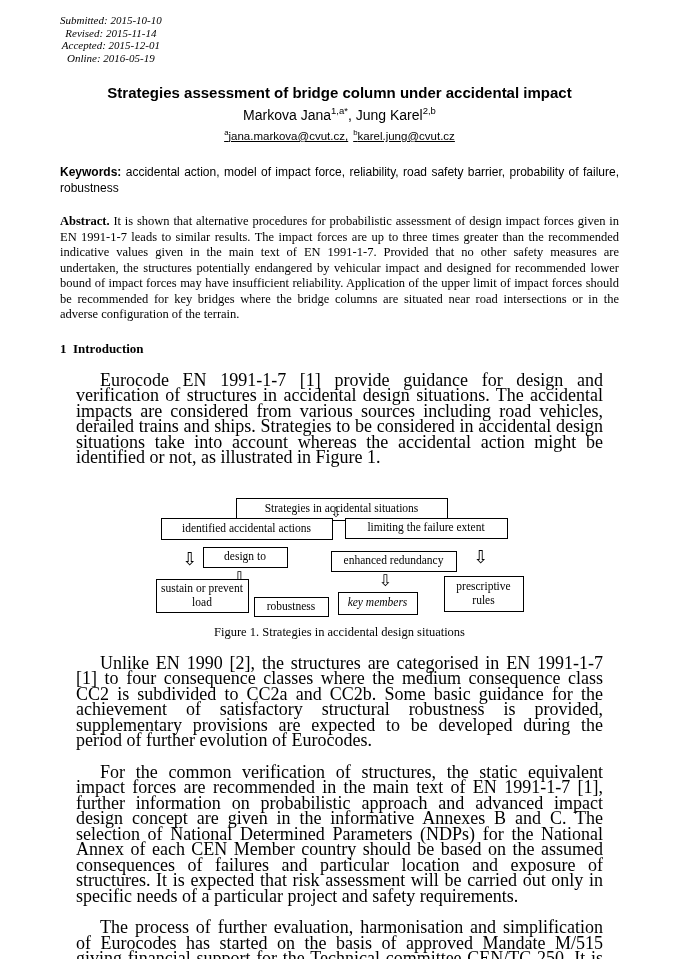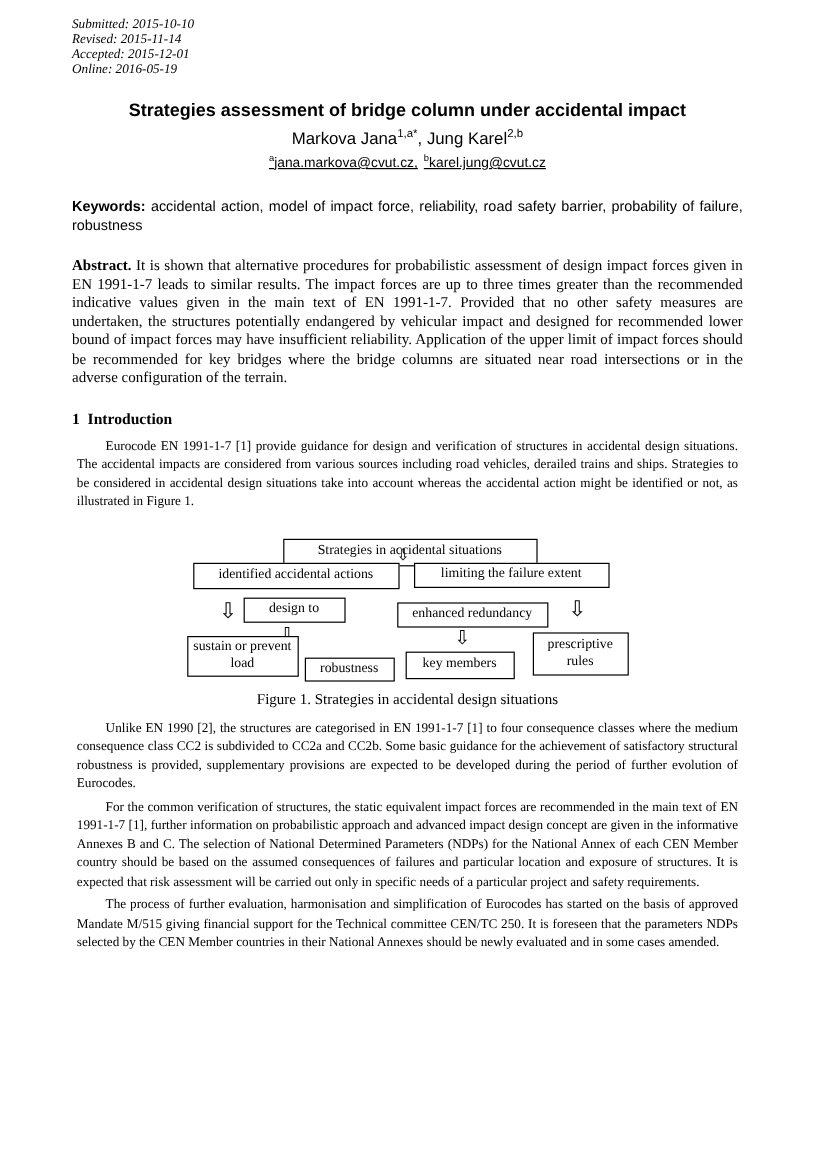--- a/index.html
+++ b/index.html
@@ -1,32 +1,32 @@
 <!DOCTYPE html>
 <html><head>
 <meta charset="utf-8">
 <style>
   * { box-sizing: border-box; }
   body { margin:0; width:678px; height:959px; background:#ffffff; overflow:hidden; }
   .page { width:678px; height:959px; padding:14px 59px 0 60px; font-family:"Liberation Serif", serif; color:#000; }
 
   .pub-header { display:flex; justify-content:space-between; font-style:italic; font-size:11px; line-height:12.5px; }
-  .pub-right { text-align:left; }
+  .pub-right { text-align:center; }
 
   .title { font-family:"Liberation Sans", sans-serif; font-size:15px; font-weight:bold; text-align:center; margin:20px 0 0 0; }
   .authors { font-family:"Liberation Sans", sans-serif; font-size:14px; text-align:center; margin-top:6px; }
   .affiliation { font-family:"Liberation Sans", sans-serif; font-size:11.5px; text-align:center; margin-top:11px; }
   .emails { font-family:"Liberation Sans", sans-serif; font-size:11.5px; text-align:center; margin-top:7px;text-decoration:underline; }
   sup { line-height:0; font-size:0.68em; }
   .sup-b { margin-left:5px; }
 
   .keywords { font-family:"Liberation Sans", sans-serif; font-size:12px; line-height:16px; text-align:justify; margin:22px 0 0 0; }
   .abstract { font-size:12.5px; line-height:15.5px; text-align:justify; margin:18px 0 0 0; }
   h2.section-heading { font-size:13px; font-weight:bold; margin:18px 0 8px 0; white-space:pre-wrap; }
-  .body-p { font-size:11px; line-height:15.5px; text-align:justify; margin:4px; }
+  .body-p { font-size:18px; line-height:15.5px; text-align:justify; margin:16px; }
   .indent { text-indent:24px; }
 
   .diagram { position:relative; width:558px; height:138px; margin:6px auto 0 auto; font-size:11.5px; }
   .dbox { position:absolute; border:1px solid #000; background:#fff; display:flex; align-items:center; justify-content:center; text-align:center; line-height:1.2; padding:1px 2px; }
   .darrow { position:absolute; font-family:"DejaVu Sans", sans-serif; line-height:1; color:#000; }
   .caption { font-size:12.5px; text-align:center; margin:5px 0 9px 0; }
 </style>
 </head>
 <body>
 
@@ -66,21 +66,21 @@
     <span class="darrow" style="left:122px; top:68px; font-size:18px;">⇩</span>
     <div class="dbox" style="left:142px; top:65px; width:85px; height:21px;">design to</div>
     <div class="dbox" style="left:270px; top:69px; width:126px; height:21px;">enhanced redundancy</div>
     <span class="darrow" style="left:413px; top:66px; font-size:18px;">⇩</span>
 
     <span class="darrow" style="left:172px; top:88px; font-size:16px;">⇩</span>
     <span class="darrow" style="left:318px; top:91px; font-size:16px;">⇩</span>
 
     <div class="dbox" style="left:95px; top:97px; width:93px; height:34px;">sustain or prevent load</div>
     <div class="dbox" style="left:193px; top:98px; width:75px; height:20px;margin-top:17px;">robustness</div>
-    <div class="dbox" style="left:277px; top:110px; width:91px; height:23px;">key members</div>
+    <div class="dbox" style="left:277px; top:110px; width:80px; height:23px;font-style:italic;">key members</div>
     <div class="dbox" style="left:383px; top:94px; width:80px; height:36px;">prescriptive rules</div>
   </div>
 
   <div class="caption">Figure 1. Strategies in accidental design situations</div>
 
   <p class="body-p indent">Unlike EN 1990 [2], the structures are categorised in EN 1991-1-7 [1] to four consequence classes where the medium consequence class CC2 is subdivided to CC2a and CC2b. Some basic guidance for the achievement of satisfactory structural robustness is provided, supplementary provisions are expected to be developed during the period of further evolution of Eurocodes.</p>
   <p class="body-p indent">For the common verification of structures, the static equivalent impact forces are recommended in the main text of EN 1991-1-7 [1], further information on probabilistic approach and advanced impact design concept are given in the informative Annexes B and C. The selection of National Determined Parameters (NDPs) for the National Annex of each CEN Member country should be based on the assumed consequences of failures and particular location and exposure of structures. It is expected that risk assessment will be carried out only in specific needs of a particular project and safety requirements.</p>
   <p class="body-p indent">The process of further evaluation, harmonisation and simplification of Eurocodes has started on the basis of approved Mandate M/515 giving financial support for the Technical committee CEN/TC 250. It is foreseen that the parameters NDPs selected by the CEN Member countries in their National Annexes should be newly evaluated and in some cases amended.</p>
 
 </div>

